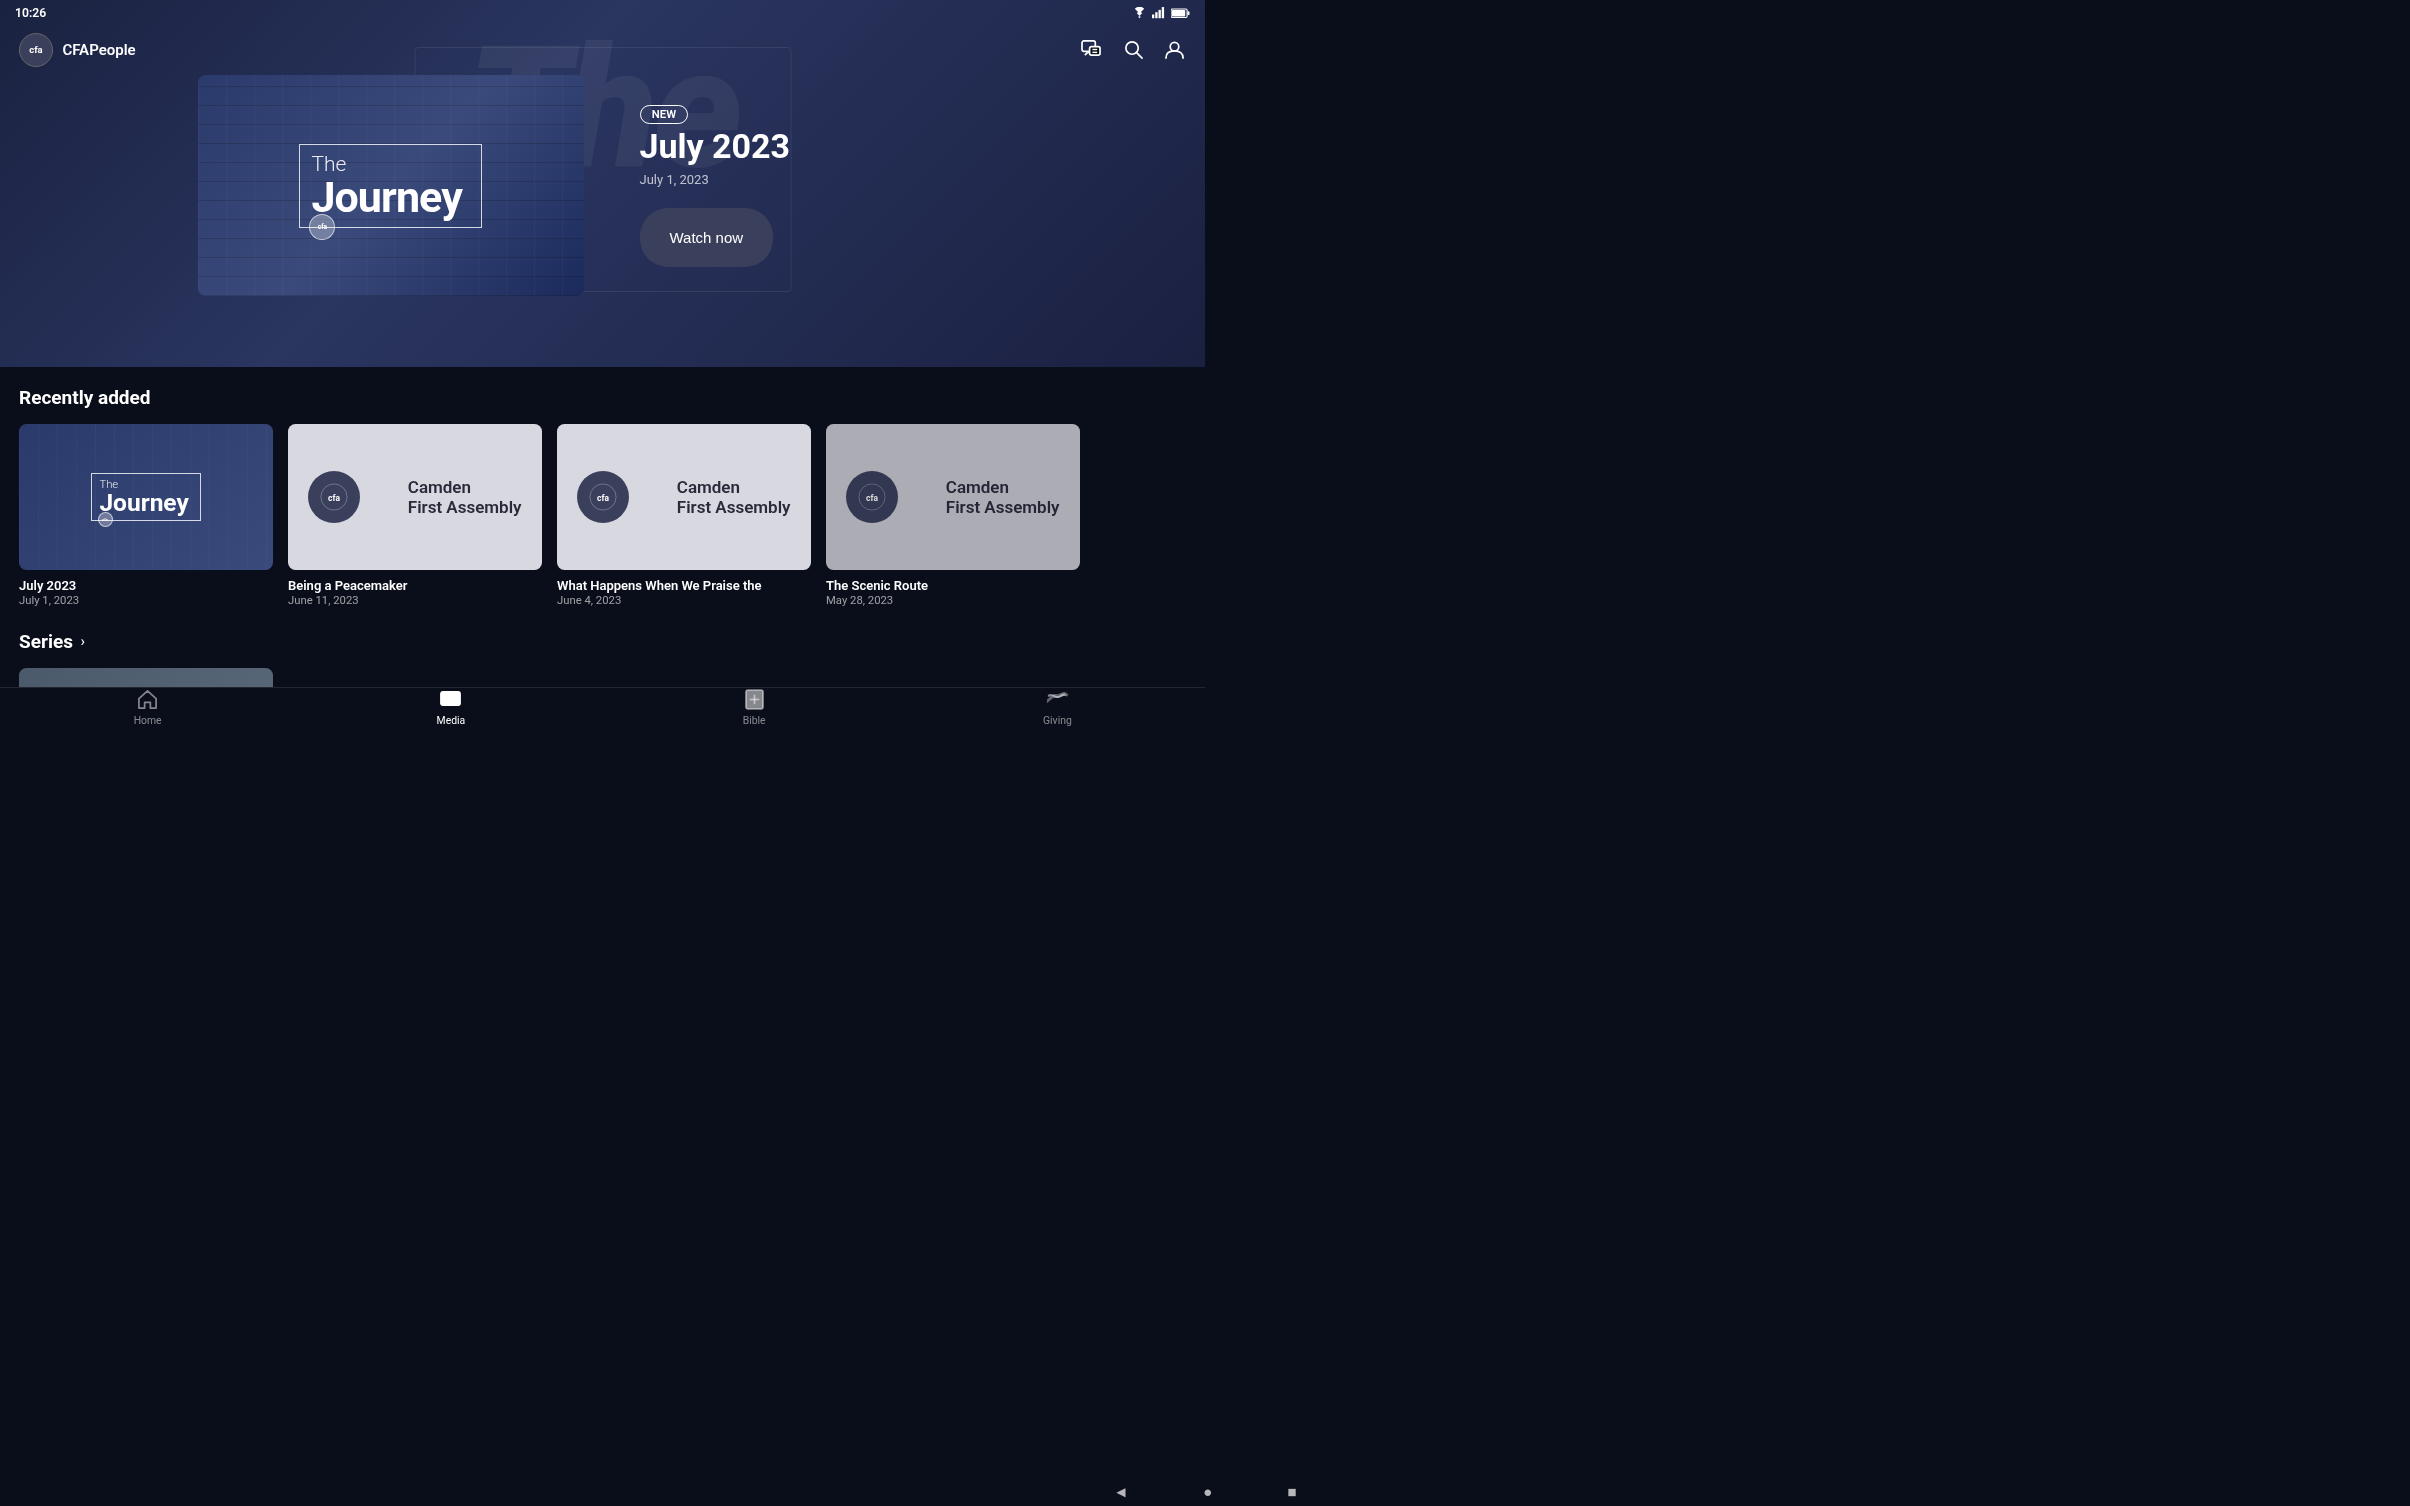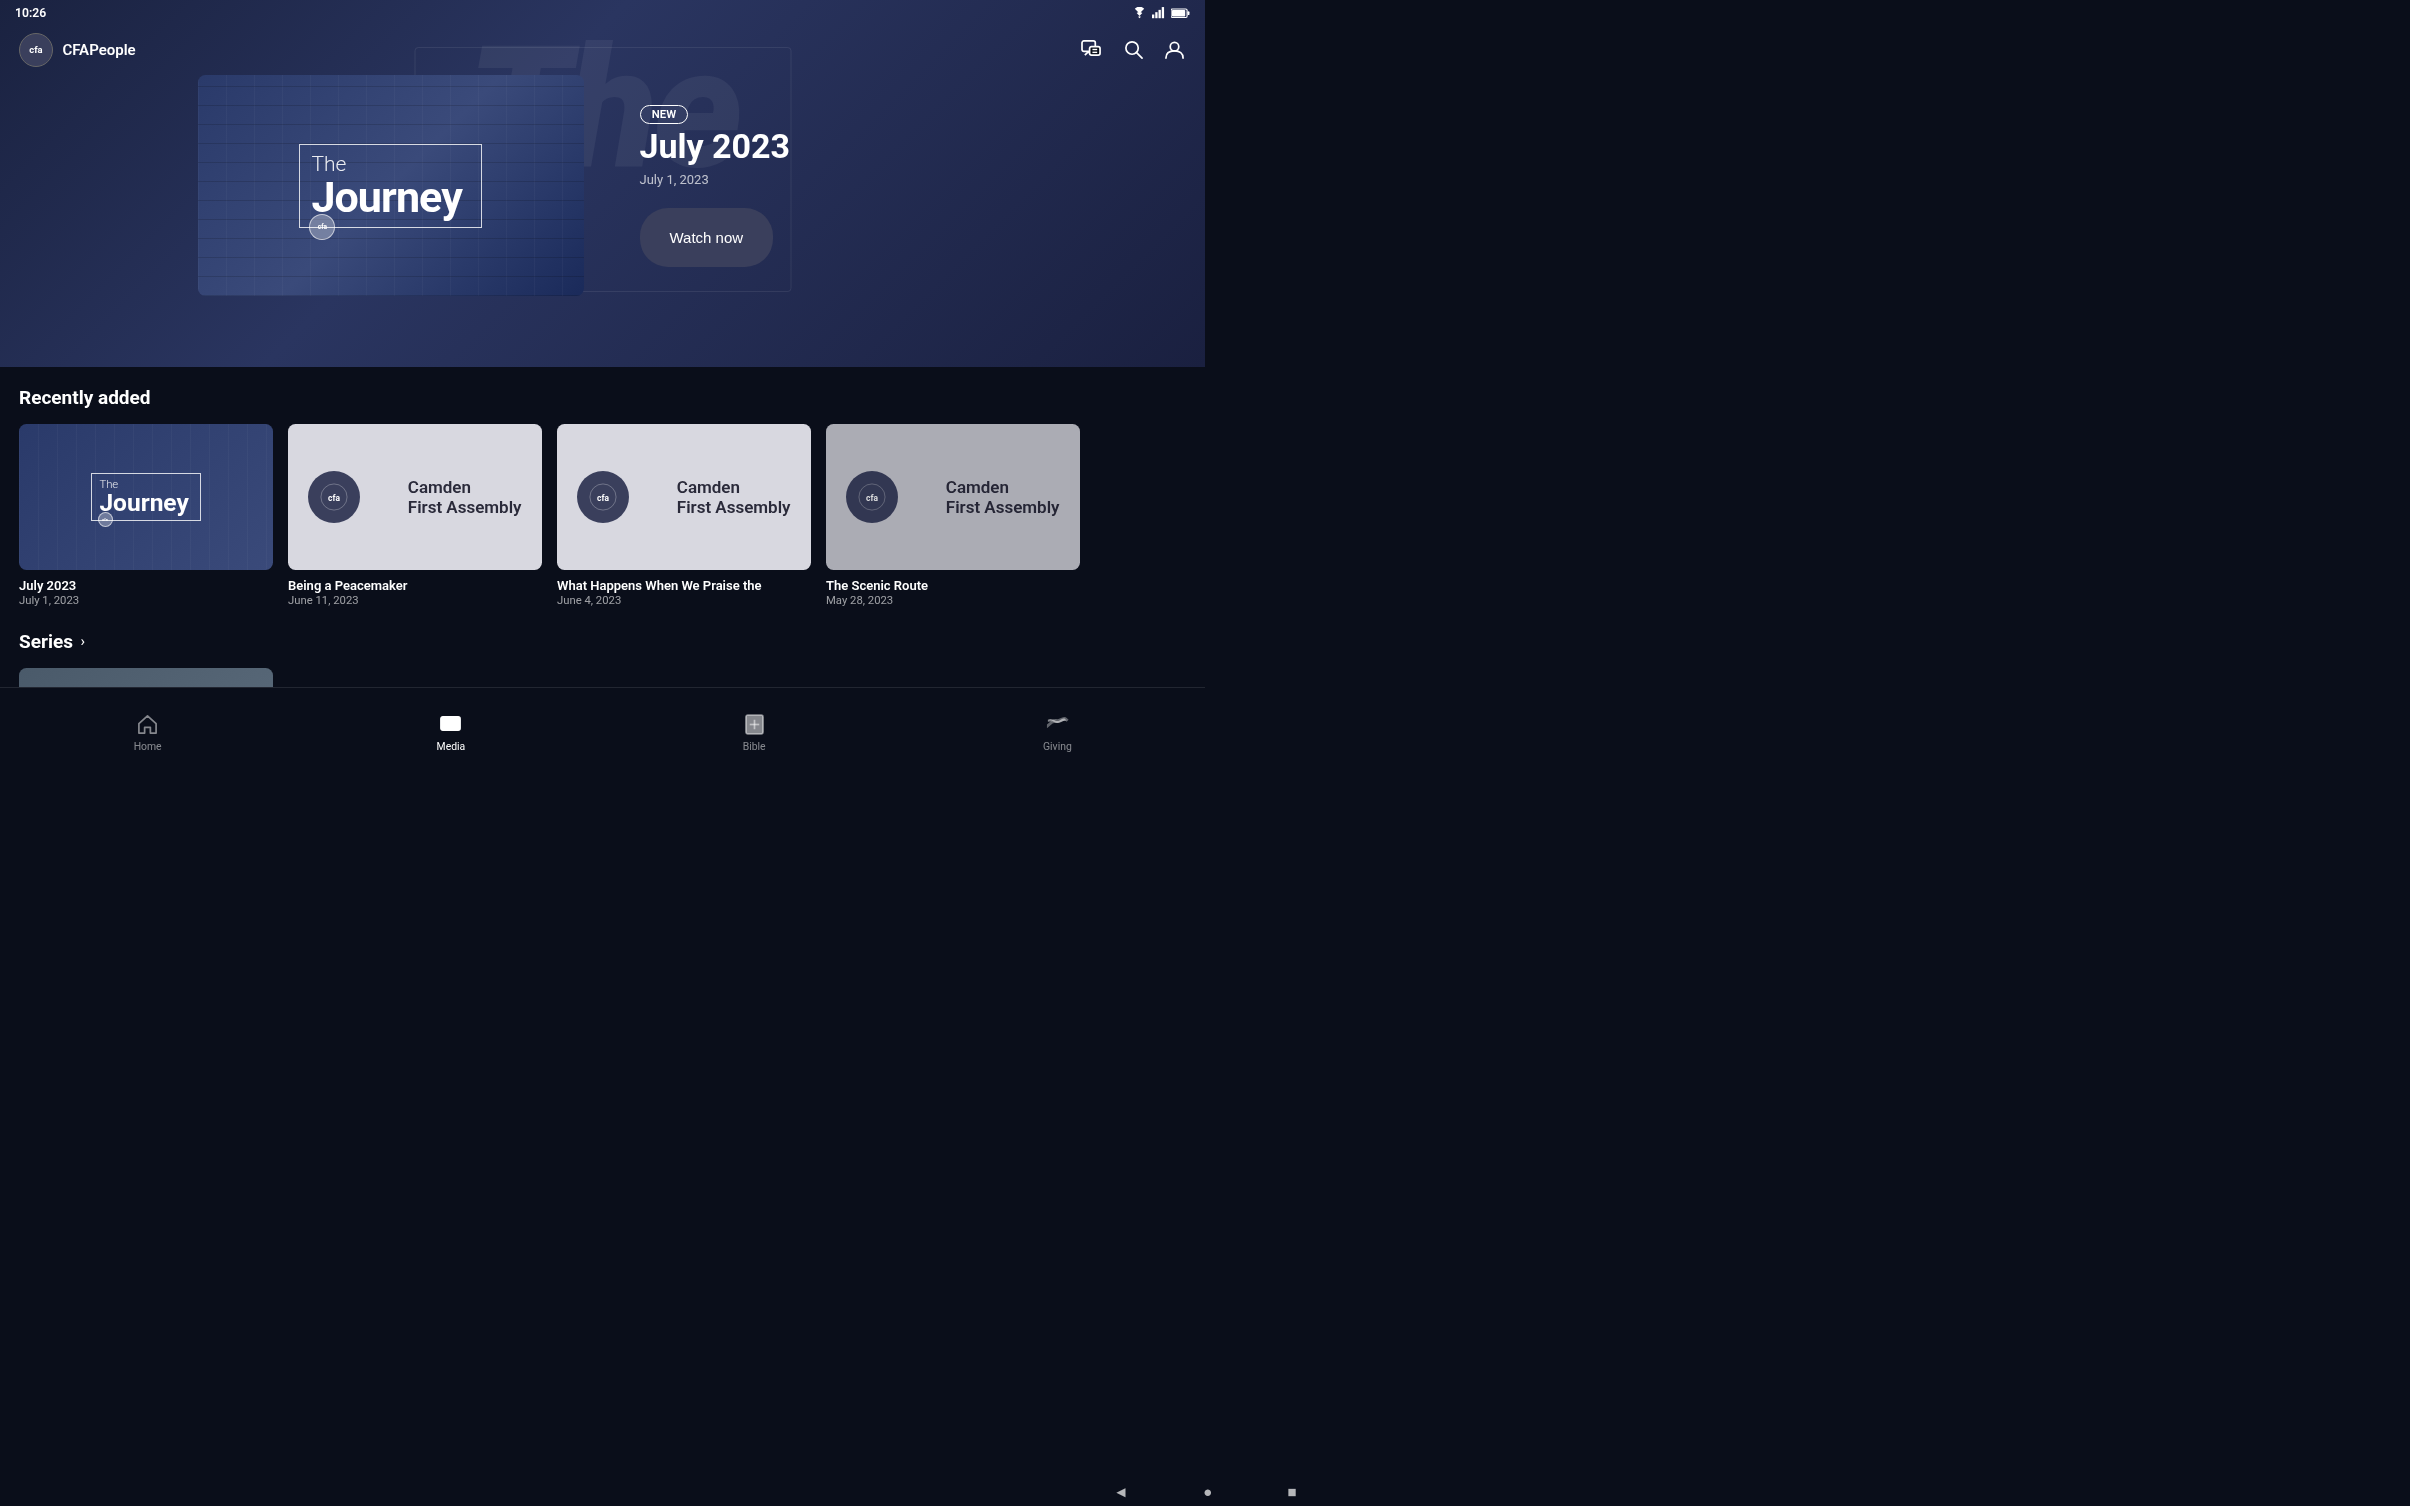--- a/index.html
+++ b/index.html
@@ -422,21 +422,21 @@
     
     .bottom-nav {
       position: absolute;
       bottom: 0;
       left: 0;
       right: 0;
       height: 66px;
       background: #0a0e1a;
       border-top: 0.9px solid rgba(255,255,255,0.1);
       display: flex;
-      align-items: flex-end;
+      align-items: flex-start;
       justify-content: space-around;
       gap: 8px;
     }
 
     .nav-item {
       display: flex;
       flex-direction: column;
       align-items: center;
       gap: 3.8px;
       cursor: pointer;

